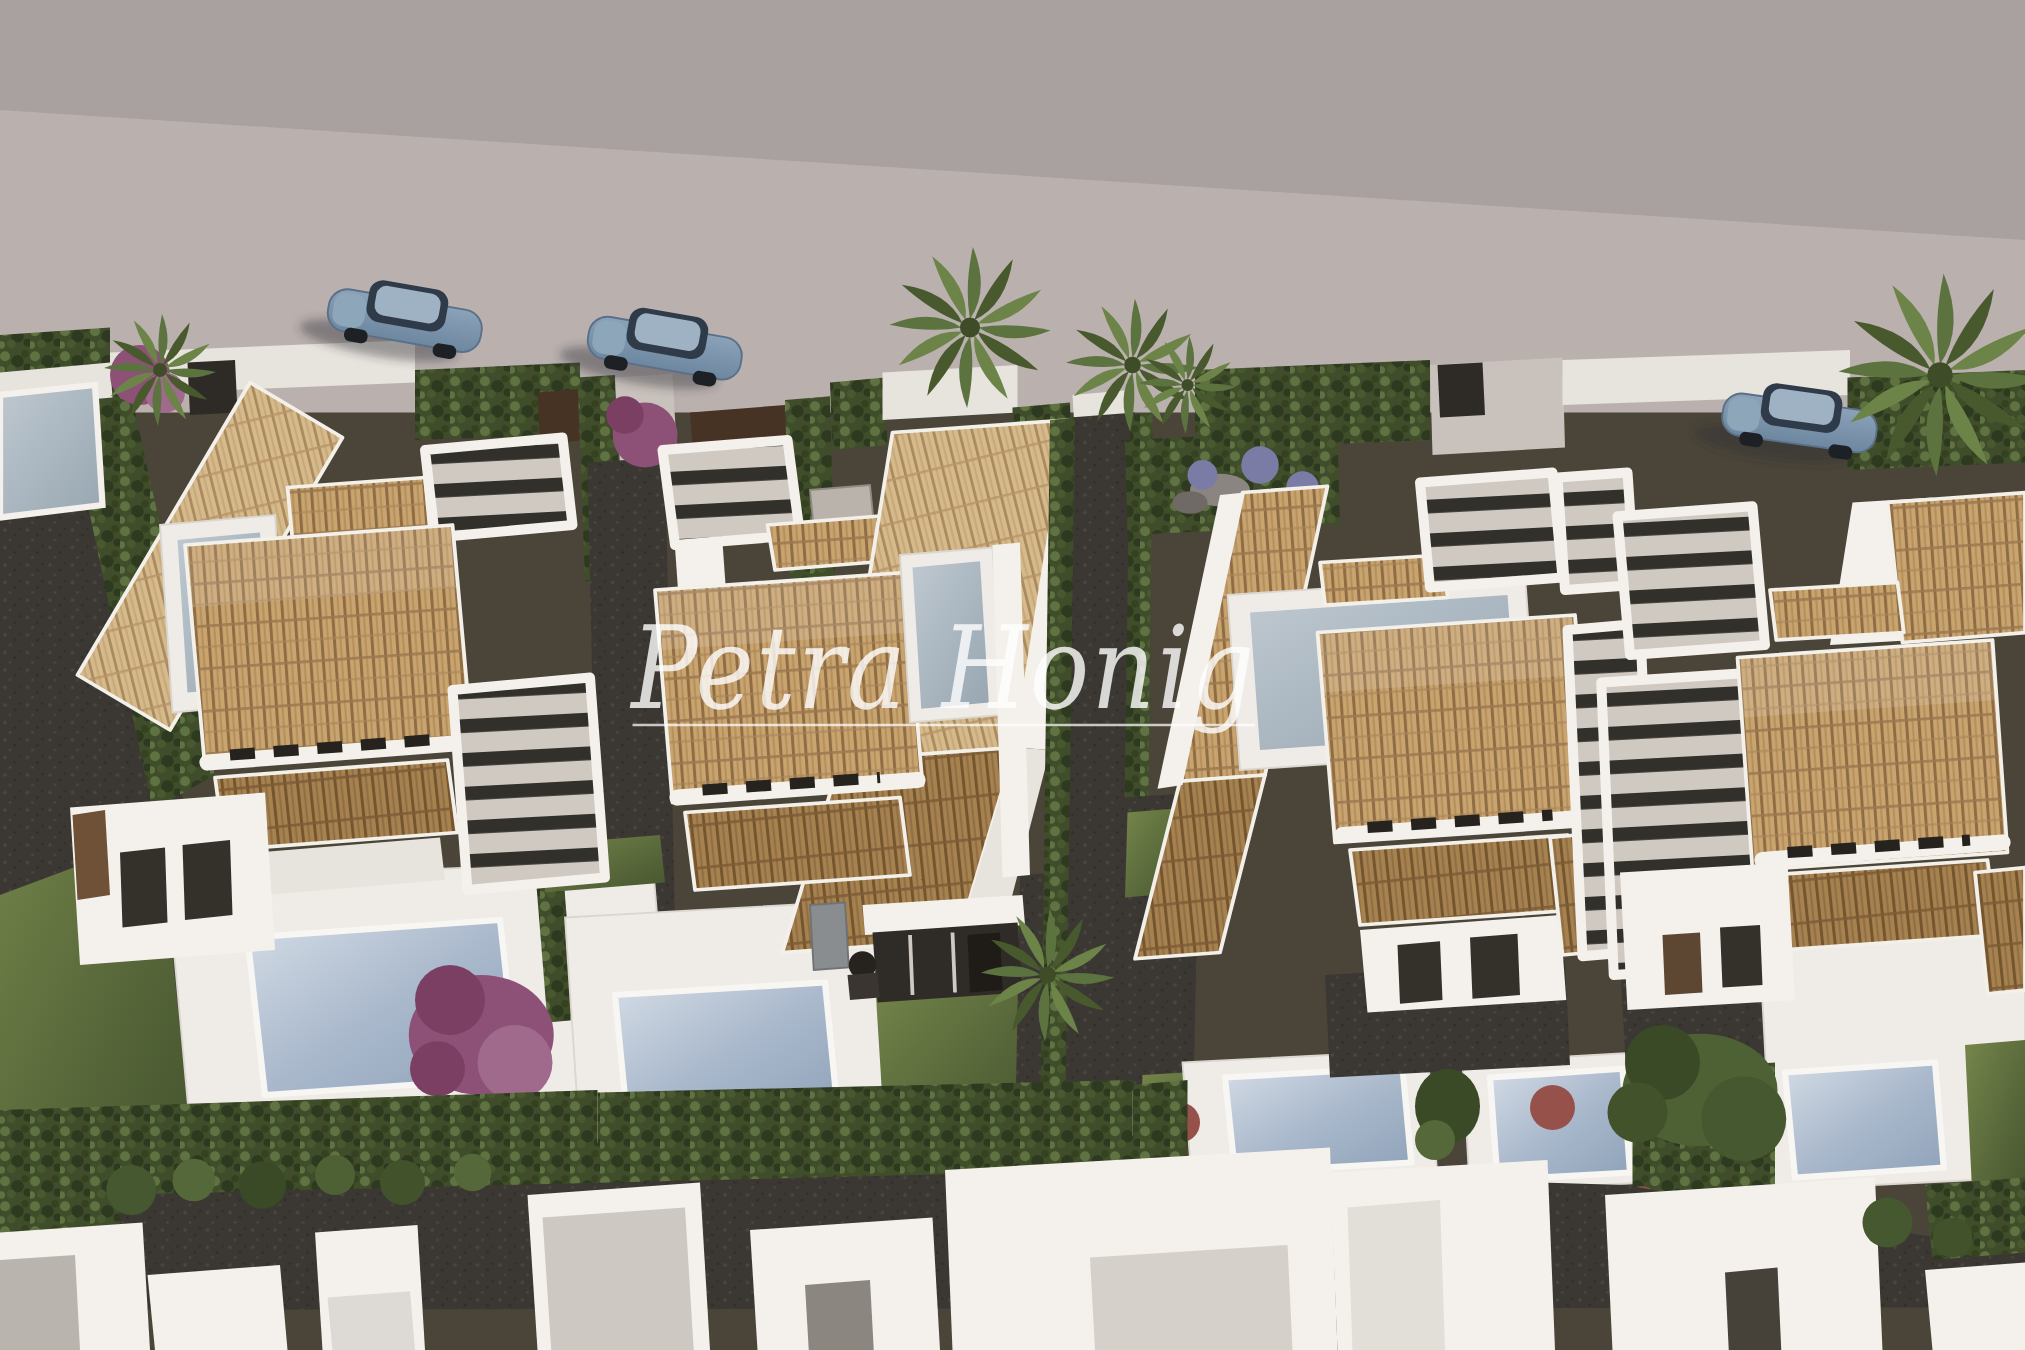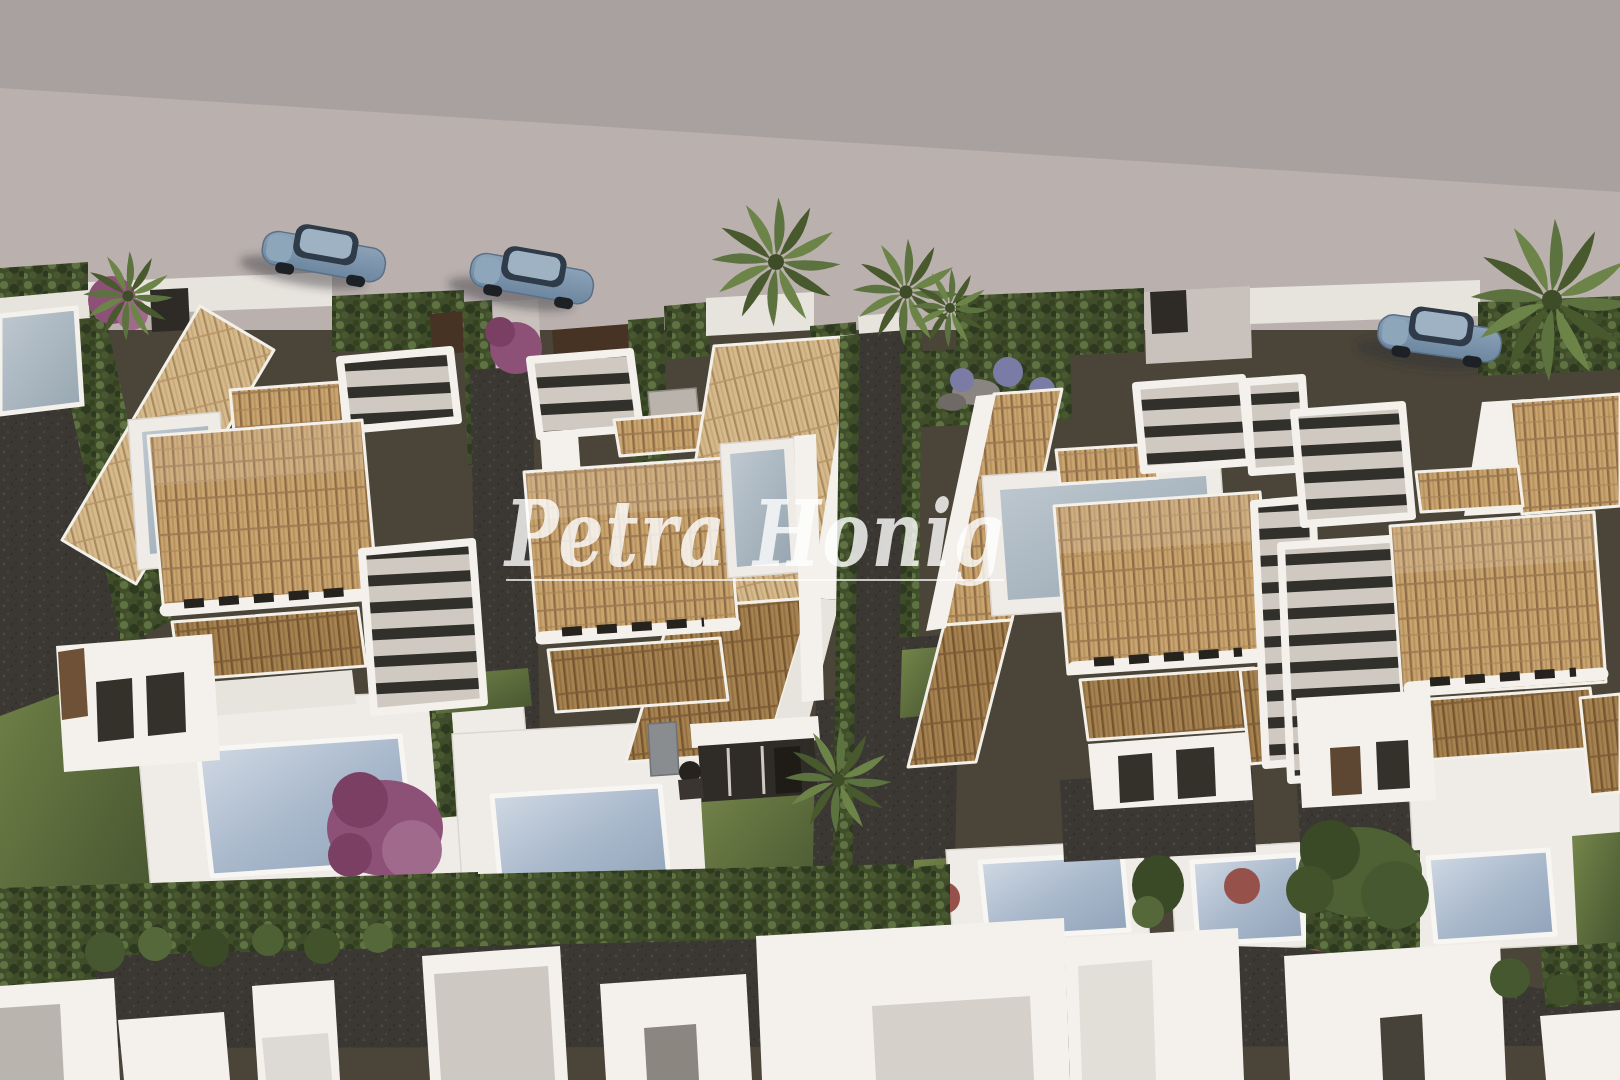--- a/index.html
+++ b/index.html
@@ -1,16 +1,16 @@
 <!DOCTYPE html>
 <html style="--road-upper: #a9a19f; --road-lower: #bab1ae; --wall-white: #f4f1ec; --wall-dim: #e7e3dd; --deck-white: #efece8; --roof-tile: #c8a46f; --roof-tile-light: #d6ba8c; --roof-tile-dark: #a6824f; --roof-stripe: #8f6c44; --slat-dark: #32302b; --slat-gap: #cfc9c1; --hedge-base: #3f4d2a; --hedge-light: #5f7342; --hedge-dark: #2e3a1f; --lawn-light: #76864b; --lawn-dark: #46552f; --gravel: #3b3834; --soil: #4a4538; --pool-light: #d4dce6; --pool-dark: #8fa2b9; --car-body: #7e95ac; --car-glass: #2f3b49; --wood-brown: #6e5136; --door-brown: #5d4632; --bougainvillea: #8d5178; --shrub-red: #96524a; --watermark-white: #ffffff;"><head>
 <meta charset="utf-8">
 <style>
   html,body{margin:0;padding:0;background:#8f8a88;font-family:"Liberation Sans",sans-serif;}
-  .stage{position:relative;width:1620px;height:1080px;overflow:hidden;background:var(--road-lower,#bab1ae);font-weight:bold;}
+  .stage{position:relative;width:1620px;height:1080px;overflow:hidden;background:var(--road-lower,#bab1ae);}
   svg{position:absolute;inset:0;display:block;}
 
   
   .road-lower{fill:var(--road-lower,#bab1ae)}
   .road-upper{fill:var(--road-upper,#a9a19f)}
   .soil{fill:var(--soil,#4a4538)}
   .wall{fill:var(--wall-white,#f4f1ec)}
   .wall-dim{fill:var(--wall-dim,#e7e3dd)}
   .deck{fill:var(--deck-white,#efece8);stroke:#dbd6cf;stroke-width:1.5}
   .terrace{fill:url(#terrG)}

